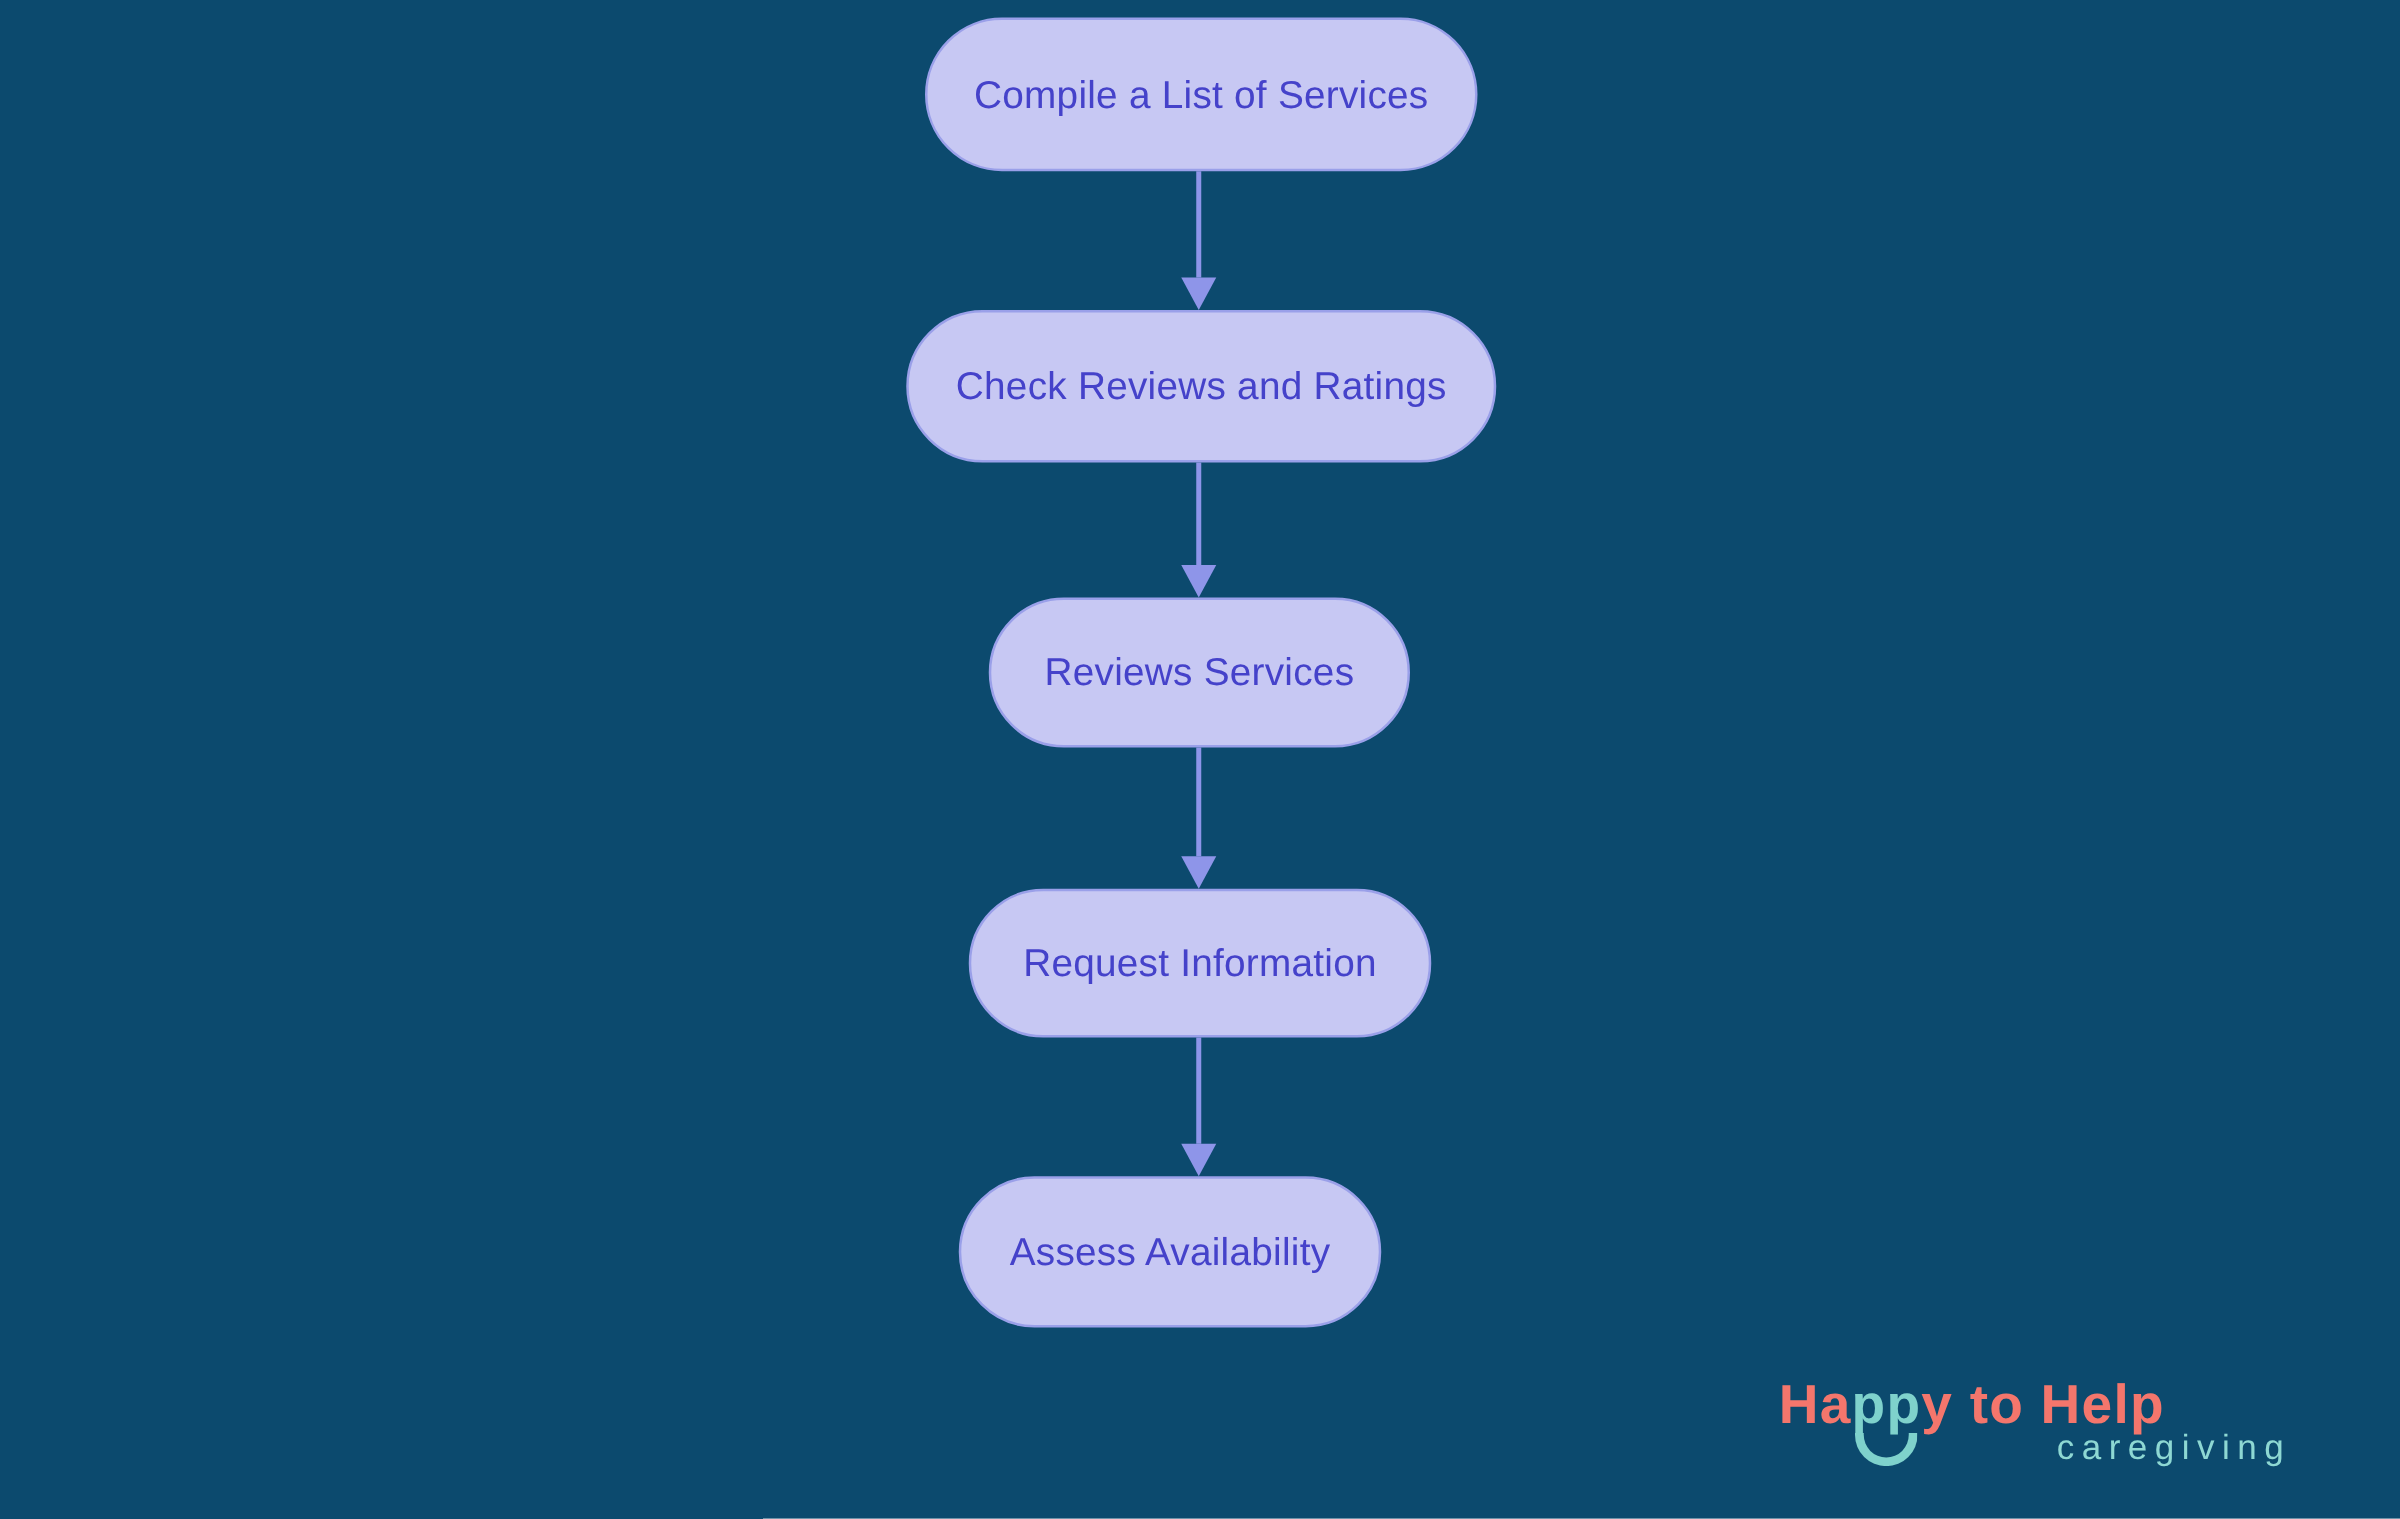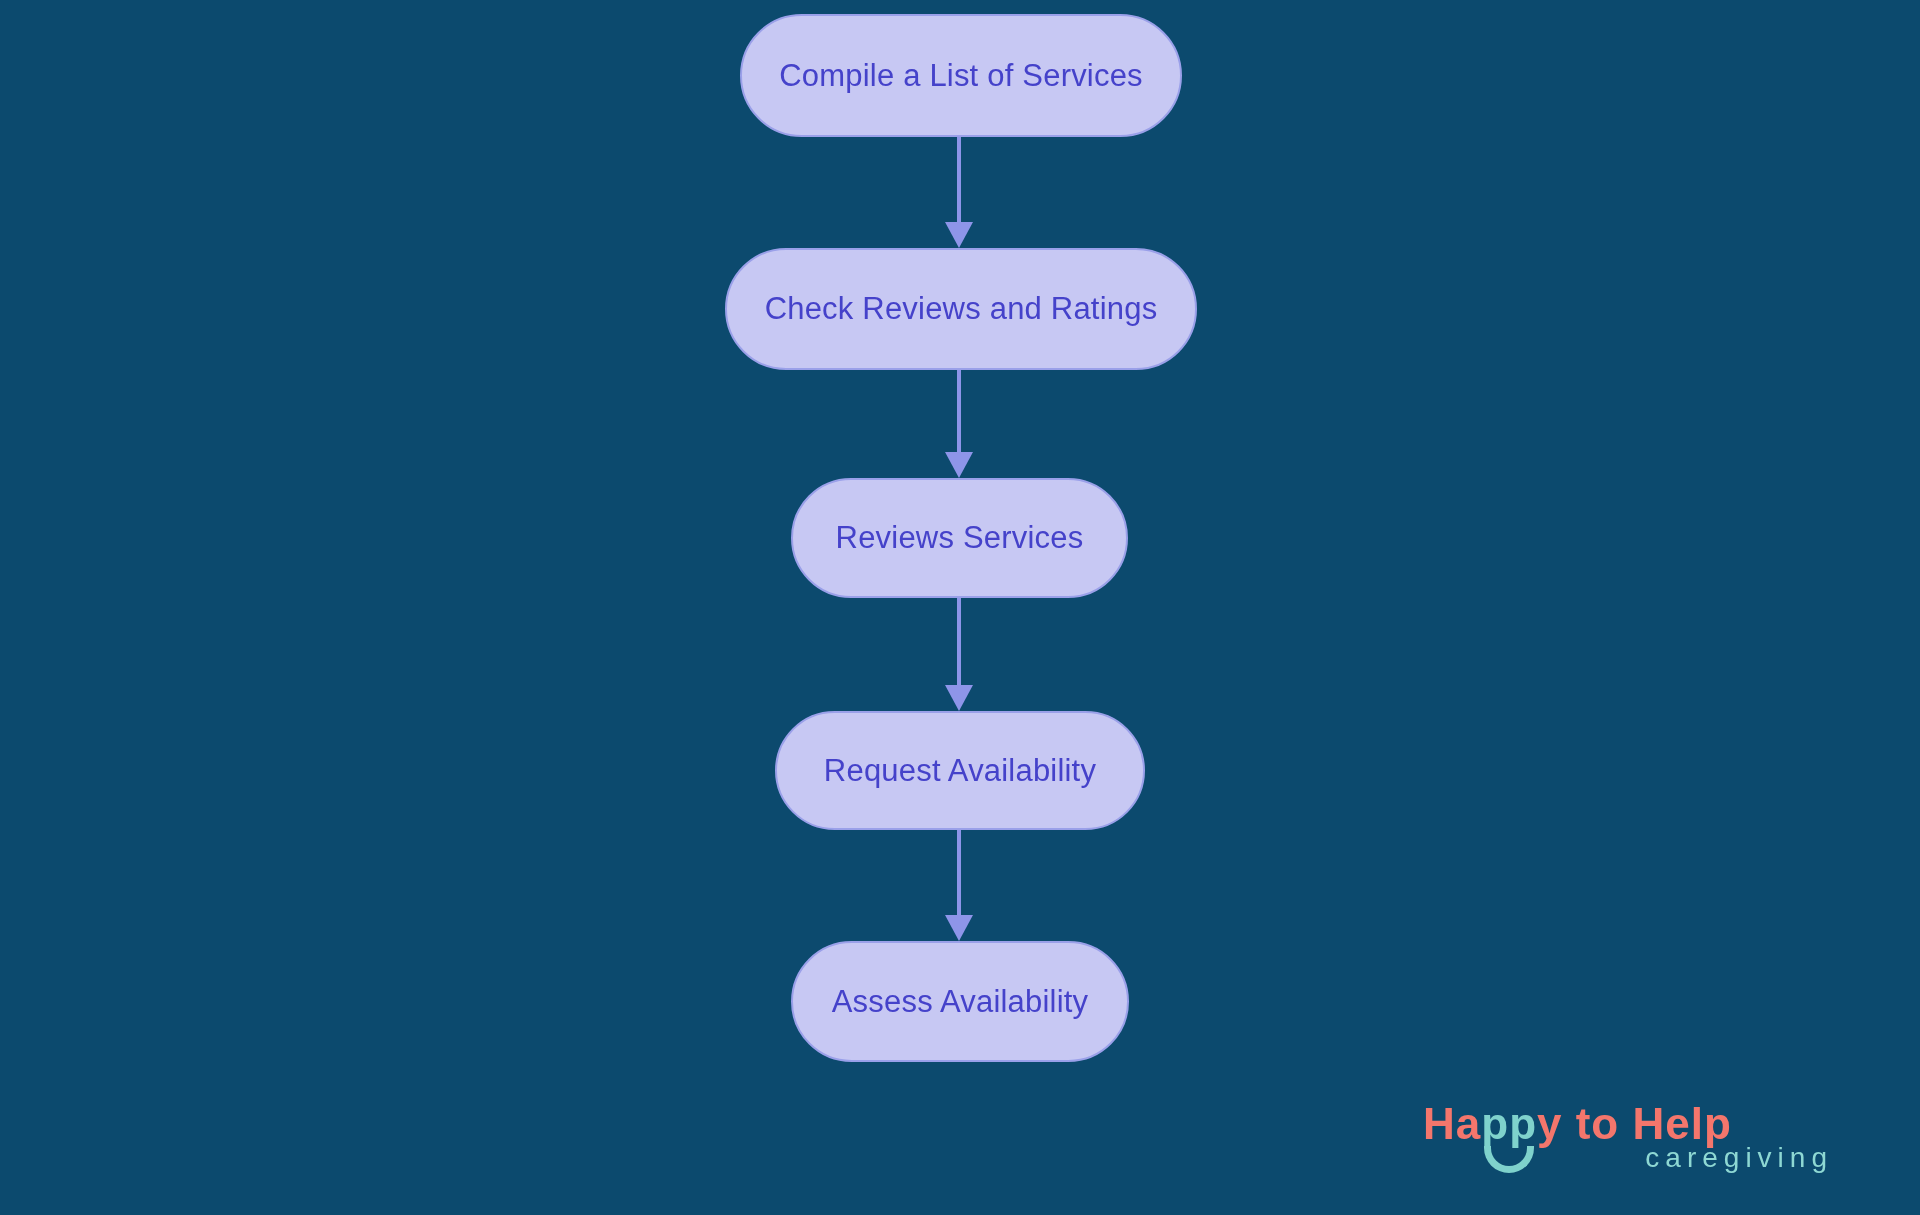--- a/index.html
+++ b/index.html
@@ -30,21 +30,21 @@
   .node .label {
     color: #4542ca;
     font-size: 31px;
     letter-spacing: 0.2px;
     white-space: nowrap;
   }
   .node1 { left: 740px; top: 14px;  width: 442px; height: 123px; }
   .node2 { left: 725px; top: 248px; width: 472px; height: 122px; align-items: center; }
   .node3 { left: 791px; top: 478px; width: 337px; height: 120px; }
   .node4 { left: 775px; top: 711px; width: 370px; height: 119px; }
-  .node5 { left: 791px; top: 941px; width: 338px; height: 121px; }
+  .node5 { left: 767px; top: 941px; width: 338px; height: 121px; }
 
   
   .arrow {
     position: absolute;
     left: 945px;
     width: 28px;
   }
   .arrow .arrow-line {
     position: absolute;
     left: 12px;
@@ -139,21 +139,21 @@
   <div class="node node3">
     <span class="label">Reviews Services</span>
   </div>
 
   <div class="arrow arrow3">
     <div class="arrow-line"></div>
     <div class="arrow-head"></div>
   </div>
 
   <div class="node node4">
-    <span class="label">Request Availability</span>
+    <span class="label">Request Information</span>
   </div>
 
   <div class="arrow arrow4">
     <div class="arrow-line"></div>
     <div class="arrow-head"></div>
   </div>
 
   <div class="node node5">
     <span class="label">Assess Availability</span>
   </div>

